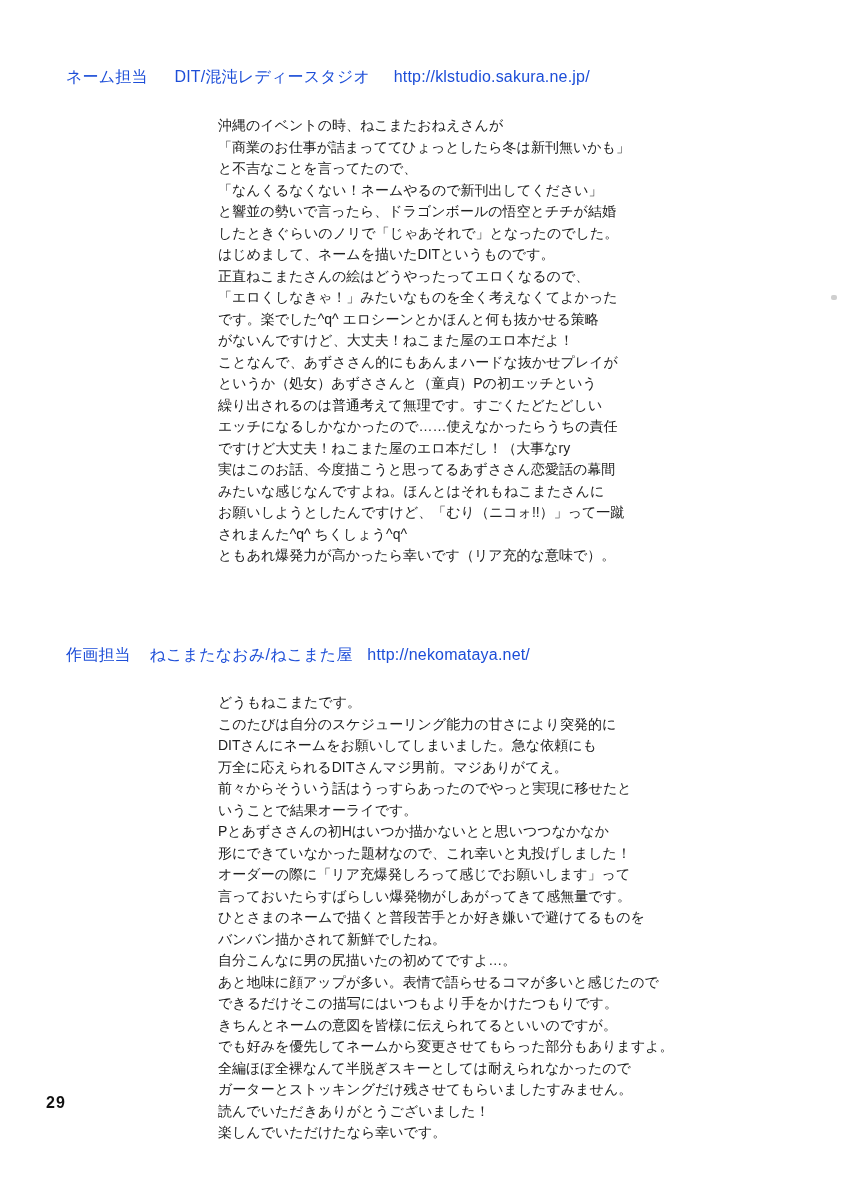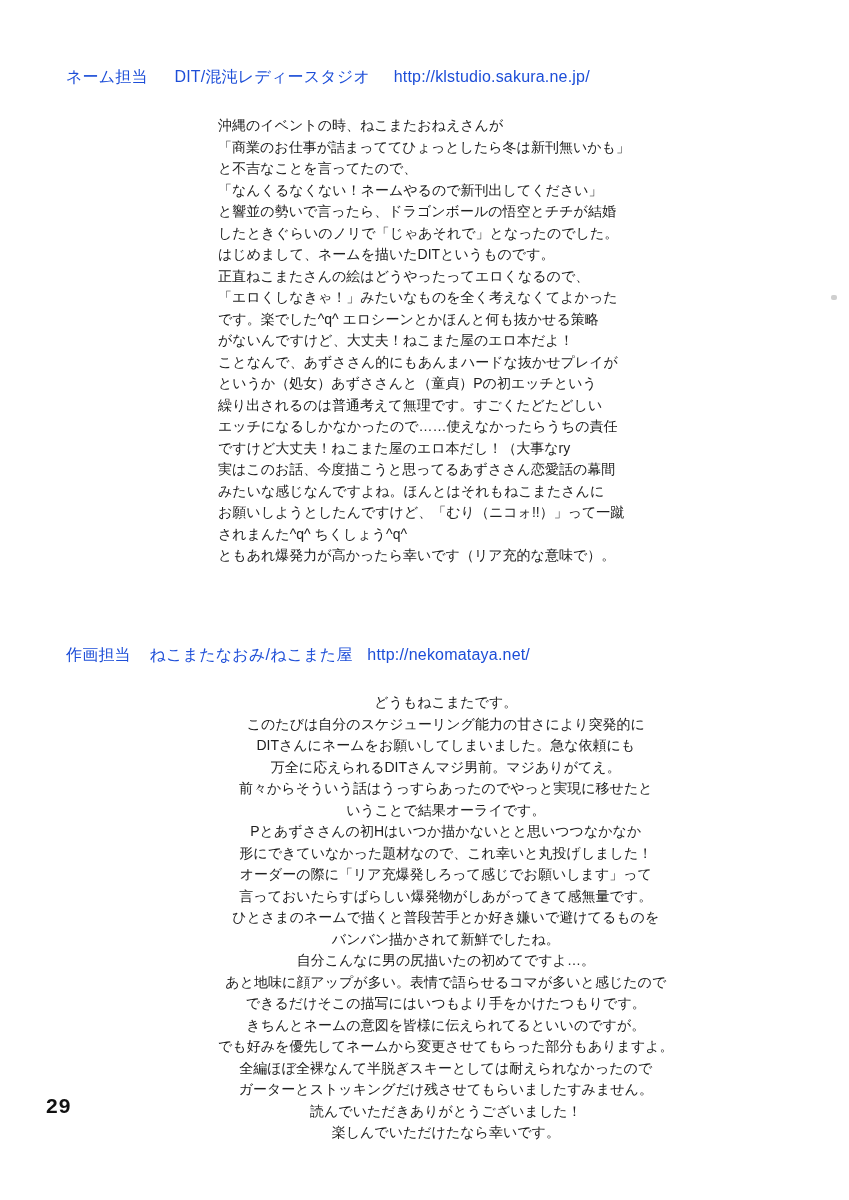--- a/index.html
+++ b/index.html
@@ -30,27 +30,27 @@
   .credit-header .u2 { margin-left: 10px; }
   .body-block {
     position: absolute;
     left: 218px;
     font-size: 14px;
     line-height: 21.5px;
     white-space: nowrap;
     color: #202020;
   }
   .b1 { top: 115px; }
-  .b2 { top: 692px; text-align: center; }
+  .b2 { top: 692px; }
   .line { height: 21.5px; }
   .page-number {
     position: absolute;
     left: 46px;
     top: 1094px;
-    font-size: 21px;
+    font-size: 16px;
     font-weight: bold;
     letter-spacing: 1px;
     color: #111;
   }
   .speck {
     position: absolute;
     left: 831px;
     top: 295px;
     width: 6px;
     height: 5px;

